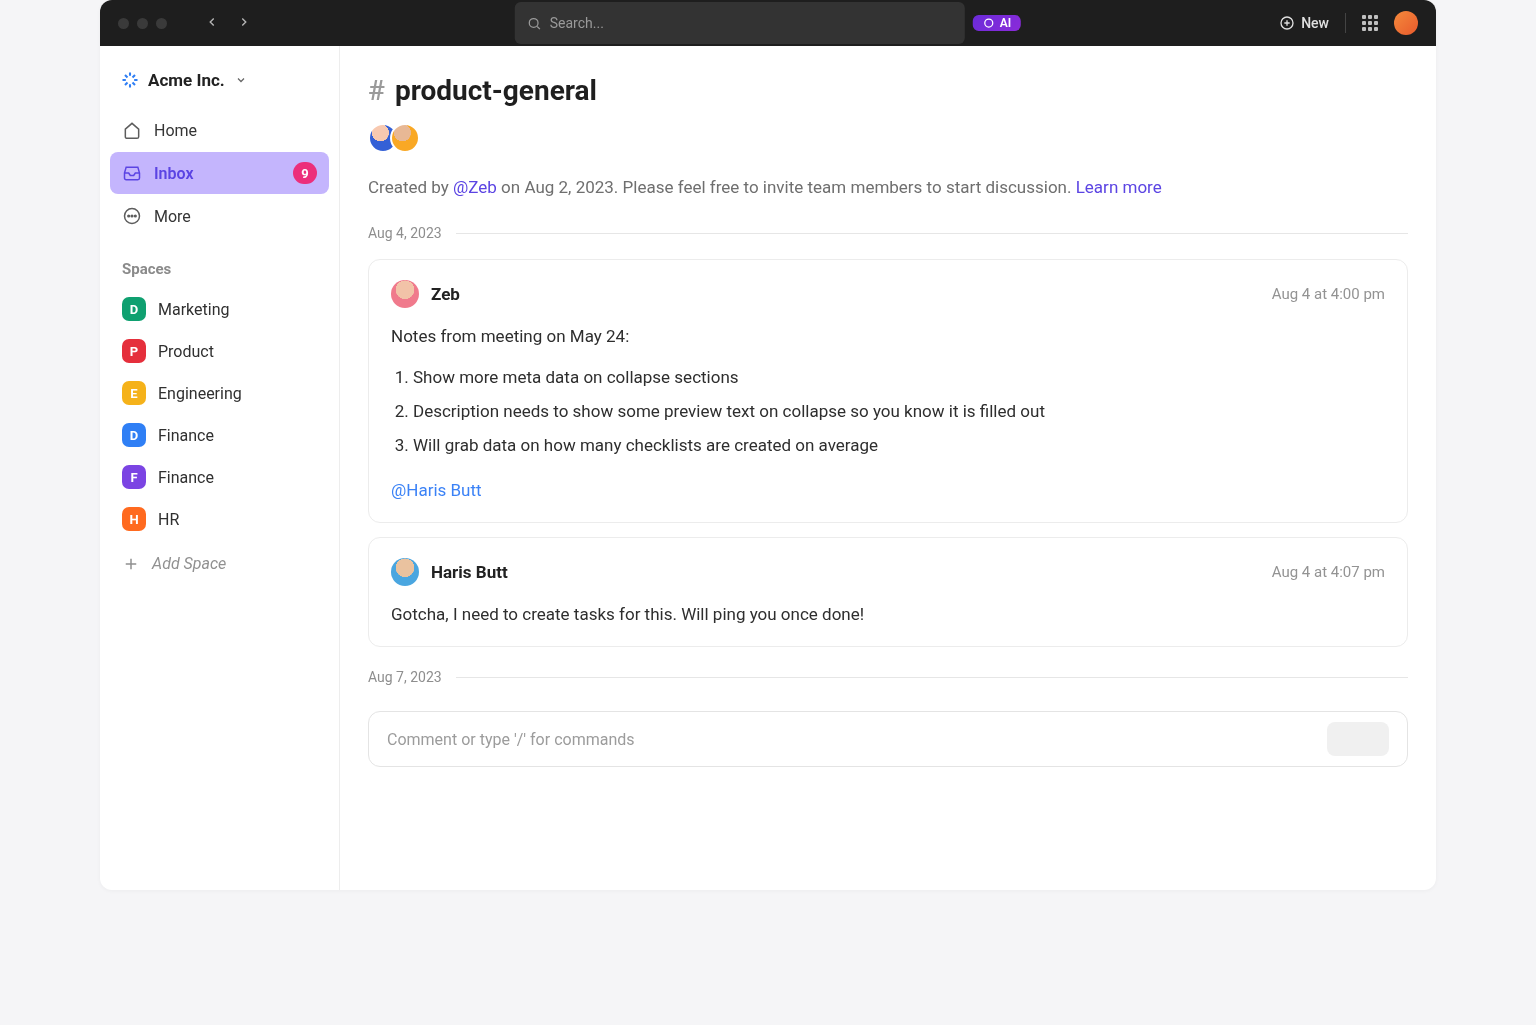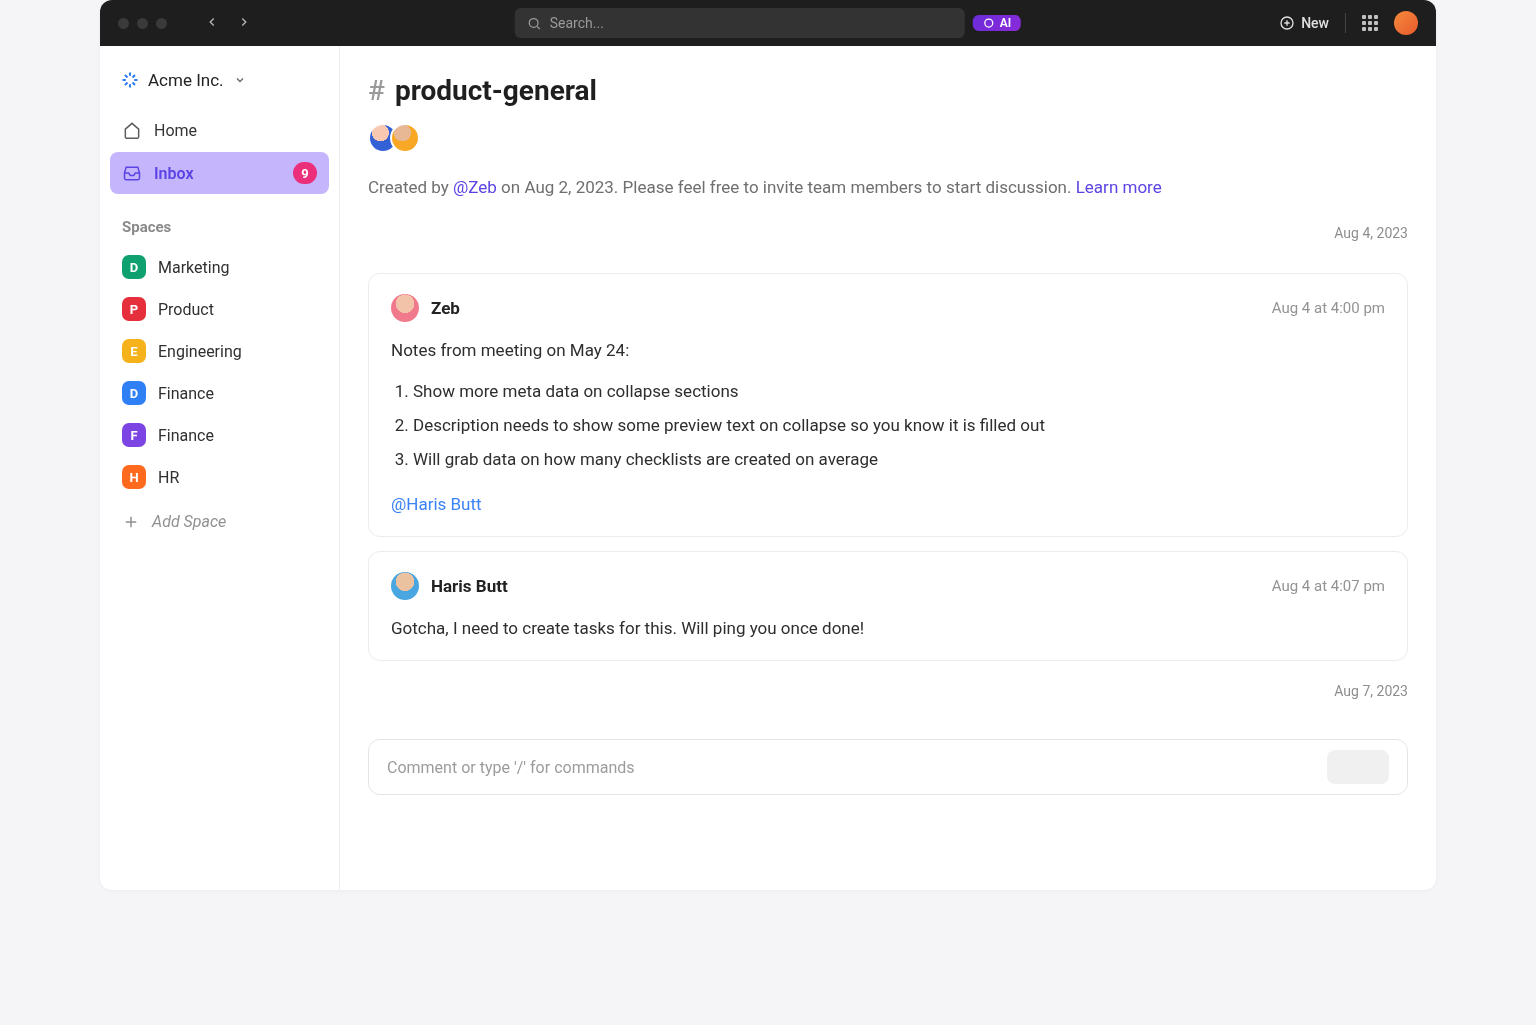--- a/index.html
+++ b/index.html
@@ -6,33 +6,33 @@
   html, body { width: 1536px; height: 1025px; font-family: -apple-system, BlinkMacSystemFont, "Segoe UI", Roboto, sans-serif; background: #f5f5f7; overflow: hidden; }
   .app-frame { width: 1336px; height: 890px; margin: 0 auto; background: #fff; border-radius: 12px; overflow: hidden; display: flex; flex-direction: column; box-shadow: 0 1px 4px rgba(0,0,0,0.04); }
 
   
   .titlebar { height: 46px; background: #1e1e1e; display: flex; align-items: center; color: #bdbdbd; position: relative; }
   .traffic { display: flex; gap: 8px; padding-left: 18px; }
   .dot { width: 11px; height: 11px; border-radius: 50%; background: #3a3a3a; }
   .nav-arrows { display: flex; gap: 18px; margin-left: 38px; color: #b0b0b0; }
   .nav-arrows svg { width: 14px; height: 14px; }
   .search-wrap { position: absolute; left: 50%; transform: translateX(-50%); display: flex; align-items: center; gap: 8px; }
-  .search-box { width: 450px; height: 30px; background: #333; border-radius: 6px; display: flex; align-items: center; padding: 0 12px; color: #9a9a9a; font-size: 14px; gap: 8px; }
+  .search-box { width: 450px; height: 42px; background: #333; border-radius: 6px; display: flex; align-items: center; padding: 0 12px; color: #9a9a9a; font-size: 14px; gap: 8px; }
   .ai-badge { height: 16px; padding: 0 10px; border-radius: 6px; background: linear-gradient(135deg,#6a2bd9,#8b2bd9); color: #fff; display: flex; align-items: center; gap: 5px; font-size: 12px; font-weight: 600; }
   .titlebar-right { margin-left: auto; display: flex; align-items: center; gap: 16px; padding-right: 18px; }
   .new-btn { display: flex; align-items: center; gap: 6px; color: #e0e0e0; font-size: 14px; font-weight: 500; }
   .divider-v { width: 1px; height: 20px; background: #444; }
   .grid-icon { width: 16px; height: 16px; display: grid; grid-template-columns: repeat(3,1fr); gap: 2px; }
   .grid-icon span { background: #c0c0c0; border-radius: 1px; }
   .avatar-sm { width: 24px; height: 24px; border-radius: 50%; background: linear-gradient(135deg,#f58a3c,#e85a2c); }
 
   
   .body { flex: 1; display: flex; min-height: 0; }
   .sidebar { width: 240px; border-right: 1px solid #ededed; padding: 14px 10px; display: flex; flex-direction: column; gap: 2px; overflow-y: auto; }
-  .workspace { display: flex; align-items: center; gap: 8px; padding: 10px 10px 18px; font-weight: 400; font-size: 17px; color: #222; }
+  .workspace { display: flex; align-items: center; gap: 8px; padding: 10px 10px 18px; font-weight: 700; font-size: 17px; color: #222; }
   .ws-logo { width: 20px; height: 20px; }
   .ws-chev { margin-left: 2px; color: #666; }
 
   .nav-item { display: flex; align-items: center; gap: 12px; padding: 10px 12px; border-radius: 8px; font-size: 16px; color: #353535; cursor: pointer; }
   .nav-item svg { width: 20px; height: 20px; color: #5d5d5d; }
   .nav-item.active { background: #c4b5fd; color: #5b44e3; font-weight: 600; }
   .nav-item.active svg { color: #5b44e3; }
   .badge { margin-left: auto; min-width: 24px; height: 22px; padding: 0 7px; border-radius: 11px; background: #ec2f7b; color: #fff; font-size: 13px; font-weight: 700; display: flex; align-items: center; justify-content: center; }
 
   .section-label { padding: 22px 12px 8px; font-size: 15px; font-weight: 700; color: #8a8a8a; }
@@ -44,21 +44,21 @@
   .main { flex: 1; padding: 28px 28px 0 28px; overflow-y: auto; }
   .channel-head { display: flex; align-items: center; gap: 10px; font-size: 28px; font-weight: 700; color: #1f1f1f; }
   .hash { color: #9a9a9a; font-weight: 500; }
   .avatars { display: flex; margin-top: 16px; }
   .avatars .av { width: 30px; height: 30px; border-radius: 50%; border: 2px solid #fff; margin-left: -8px; }
   .avatars .av:first-child { margin-left: 0; background: radial-gradient(circle at 40% 30%, #f8c9b0 35%, #3460d6 36%); }
   .avatars .av:nth-child(2){ background: radial-gradient(circle at 40% 30%, #e8b895 35%, #f9a825 36%); }
   .desc { margin-top: 24px; font-size: 17px; color: #6f6f6f; }
   .desc .mention, .desc .link { color: #5b44e3; }
 
-  .date-sep { display: flex; align-items: flex-end; margin-top: 28px; color: #8e8e8e; font-size: 14px; gap: 14px; flex-direction: column; }
+  .date-sep { display: flex; align-items: center; margin-top: 28px; color: #8e8e8e; font-size: 14px; gap: 14px; }
   .date-sep .line { flex: 1; height: 1px; background: #e6e6e6; }
 
   .msg { margin-top: 18px; border: 1px solid #ececec; border-radius: 12px; padding: 20px 22px 18px; background: #fff; }
   .msg-head { display: flex; align-items: center; }
   .msg-head .av { width: 28px; height: 28px; border-radius: 50%; margin-right: 12px; }
   .av-zeb { background: radial-gradient(circle at 50% 35%, #f2c3a8 40%, #f07a8c 41%); }
   .av-haris { background: radial-gradient(circle at 50% 35%, #eac29f 40%, #4aa6e0 41%); }
   .msg-head .name { font-weight: 700; font-size: 17px; color: #222; }
   .msg-head .time { margin-left: auto; color: #939393; font-size: 15px; }
   .msg-body { margin-top: 14px; font-size: 17px; color: #2e2e2e; line-height: 1.65; }
@@ -151,20 +151,29 @@
         <span>Home</span>
       </div>
       <div class="nav-item active">
         <svg viewBox="0 0 24 24" fill="none" stroke="currentColor" stroke-width="1.8">
             <path d="M3 12l2-7h14l2 7v6a2 2 0 0 1-2 2H5a2 2 0 0 1-2-2z"></path>
             <path d="M3 12h5l2 3h4l2-3h5"></path>
           </svg>
         <span>Inbox</span>
         <span class="badge">9</span>
       </div>
+      <div class="nav-item">
+        <svg viewBox="0 0 24 24" fill="none" stroke="currentColor" stroke-width="1.8">
+            <circle cx="12" cy="12" r="9"></circle>
+            <circle cx="8" cy="12" r="1" fill="currentColor"></circle>
+            <circle cx="12" cy="12" r="1" fill="currentColor"></circle>
+            <circle cx="16" cy="12" r="1" fill="currentColor"></circle>
+          </svg>
+        <span>More</span>
+      </div>
 
       <div class="section-label">Spaces</div>
       <div id="spaces-host">
           <div class="space-item">
             <div class="space-badge" style="background:#0fa070">D</div>
             <span>Marketing</span>
           </div>
           <div class="space-item">
             <div class="space-badge" style="background:#e52f3c">P</div>
             <span>Product</span>

